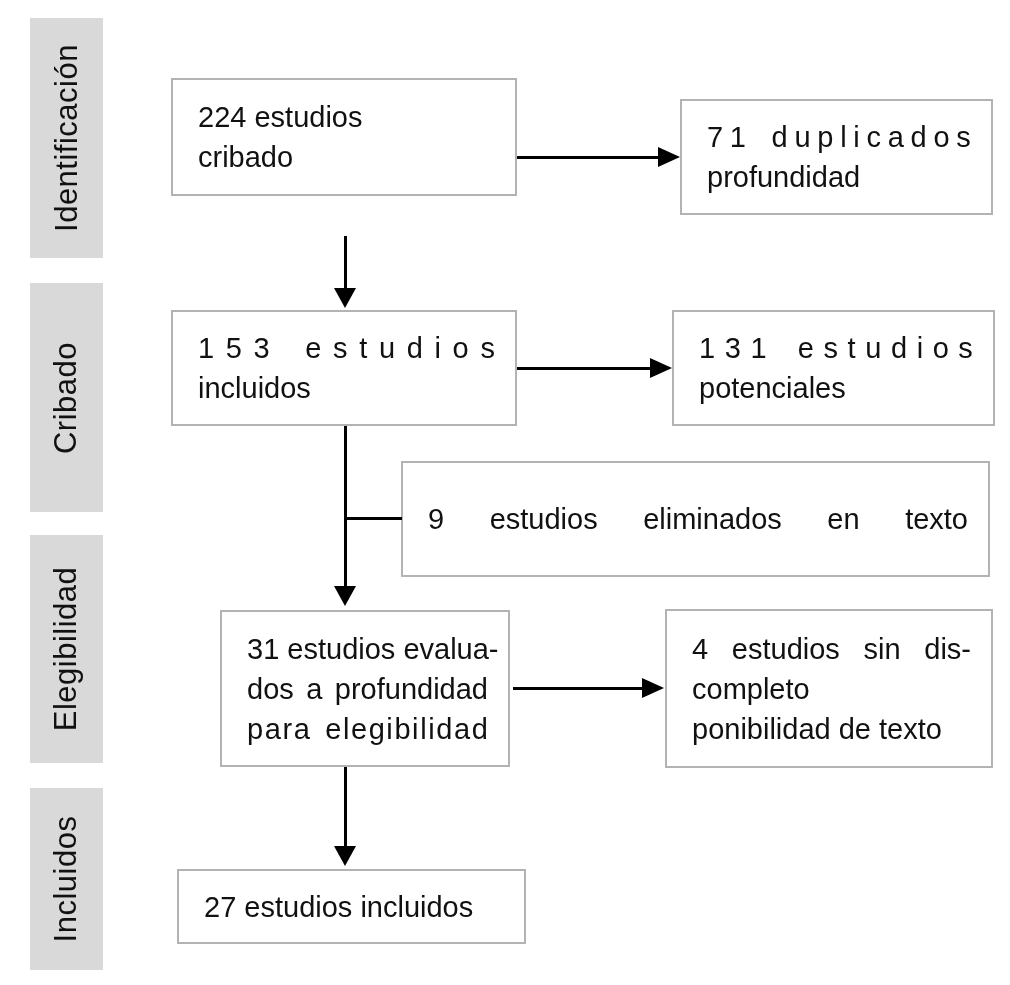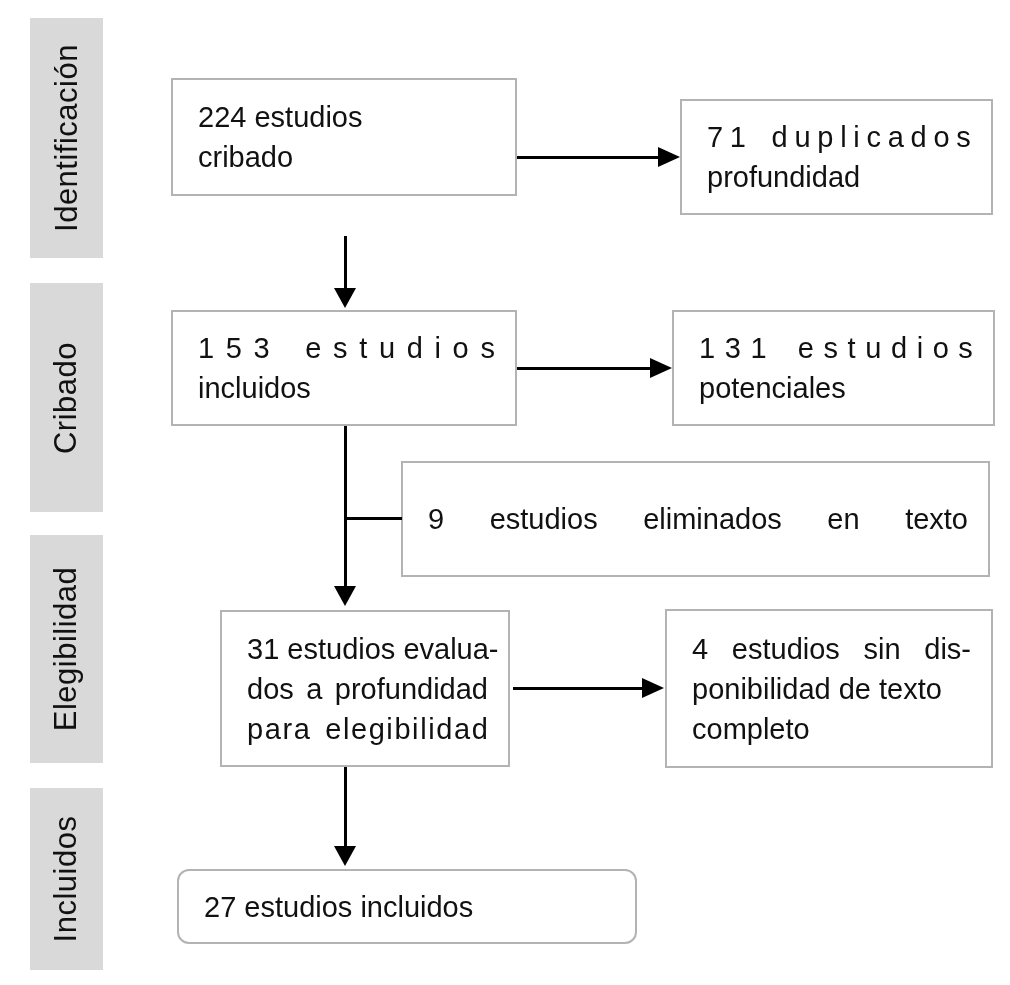--- a/index.html
+++ b/index.html
@@ -134,25 +134,25 @@
     <div class="fline stretch-chars"><span>p</span><span>a</span><span>r</span><span>a</span><span class="gap"> </span><span>e</span><span>l</span><span>e</span><span>g</span><span>i</span><span>b</span><span>i</span><span>l</span><span>i</span><span>d</span><span>a</span><span>d</span></div>
   </div>
 
   <div class="fbox" style="left:665px; top:609px; width:328px; height:159px;">
     <div class="fline stretch-words">
         <span>4</span>
         <span>estudios</span>
         <span>sin</span>
         <span>dis-</span>
       </div>
+    <div class="fline">completo</div>
     <div class="fline">ponibilidad de texto</div>
-    <div class="fline">completo</div>
   </div>
 
-  <div class="fbox" style="left:177px; top:869px; width:460px; height:75px;border-radius:12px;">
+  <div class="fbox" style="left:177px; top:869px; width:349px; height:75px;">
     <div class="fline">27 estudios incluidos</div>
   </div>
 
   <div class="hline" style="left:517px; top:156px; width:141px;"></div>
   <div class="head-right" style="left:658px; top:147px;"></div>
 
   <div class="vline" style="left:344px; top:236px; height:54px;"></div>
   <div class="head-down" style="left:334px; top:288px;"></div>
 
   <div class="hline" style="left:517px; top:367px; width:133px;"></div>

